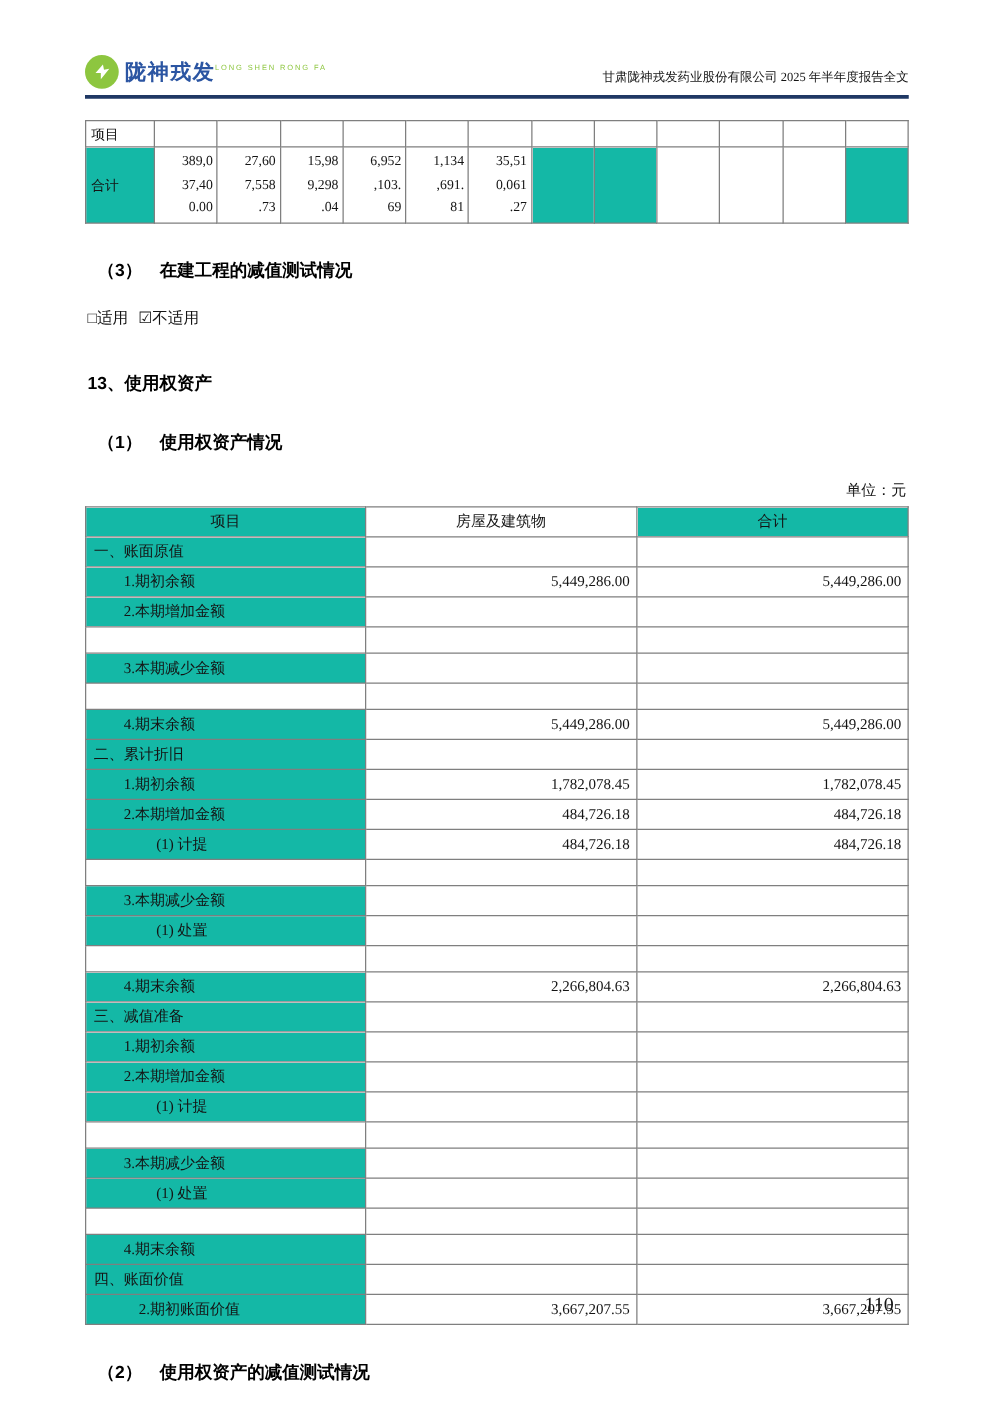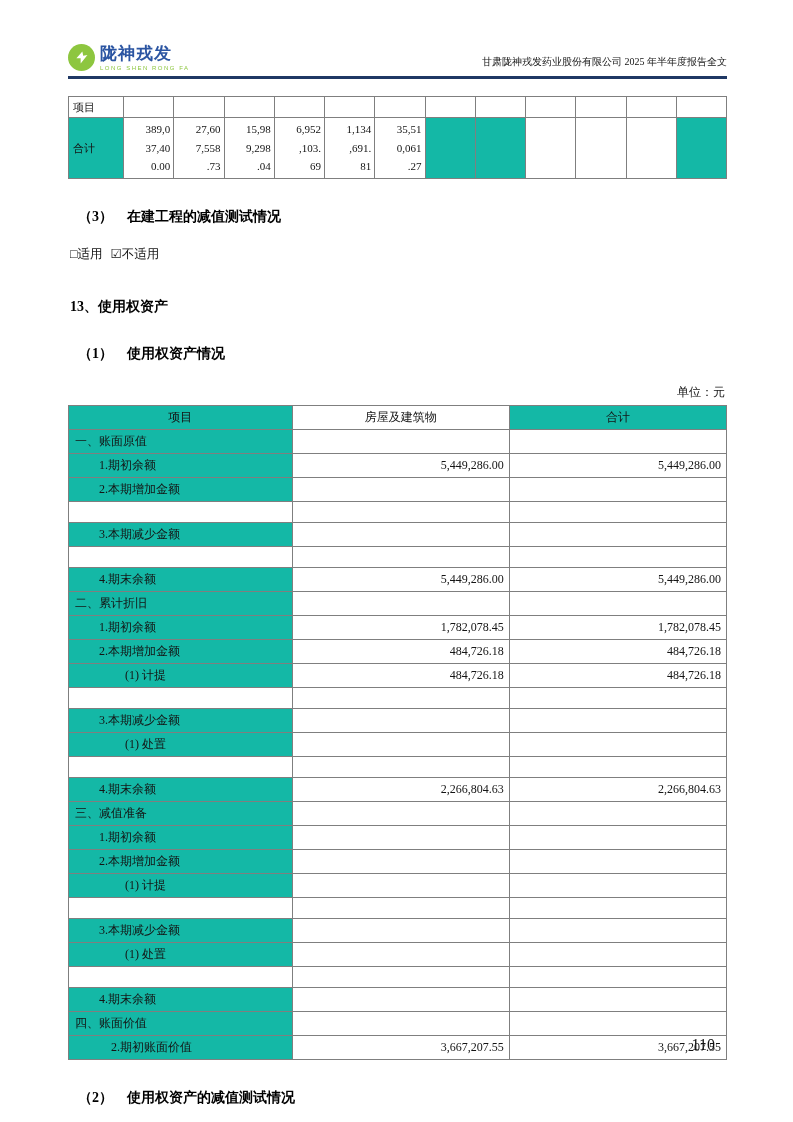--- a/index.html
+++ b/index.html
@@ -8,41 +8,41 @@
     font-family:"Liberation Serif","DejaVu Serif",serif;
     position:relative;overflow:hidden;
   }
   .content{padding:44px 66px 0 68px;}
 
   
   .hdr{display:flex;justify-content:space-between;align-items:flex-end;}
   .logo{display:flex;align-items:center;gap:5px;}
   .logo-circle{width:27px;height:27px;border-radius:50%;display:flex;align-items:center;justify-content:center;}
   .logo-circle svg{display:block;}
-  .logo-txt{display:flex;flex-direction:column;line-height:1;}
+  .logo-txt{display:flex;flex-direction:row;line-height:1;}
   .brand-cn{font-family:"Liberation Sans","DejaVu Sans",sans-serif;font-weight:bold;font-size:17px;letter-spacing:1px;}
   .brand-en{font-family:"Liberation Sans","DejaVu Sans",sans-serif;font-size:6px;letter-spacing:1.5px;margin-top:3px;}
   .doc-title{font-size:10px;padding-bottom:2px;}
   .rule{height:3px;margin-top:5px;}
 
   
   table{border-collapse:collapse;width:100%;table-layout:fixed;}
   .doc-table{border:1.5px solid #4d4d4d;}
   .doc-table td,.doc-table th{border:1px solid #7f7f7f;font-weight:normal;overflow:hidden;}
   .shaded{background:#14b8a6;}
 
   
   .tt{margin-top:17px;font-size:11px;}
   .tt .corner{width:46px;text-align:left;padding:2px 4px;height:16px;}
   .tt td{height:16px;}
   .tt .rowlabel{text-align:left;padding:2px 4px;vertical-align:middle;}
   .tt .num{white-space:pre-line;text-align:right;padding:2px 3px;line-height:1.7;vertical-align:middle;}
 
   
-  .h-bold{font-family:Liberation Serif, serif;font-weight:bold;font-size:14px;color:#000;}
+  .h-bold{font-family:Liberation Sans, sans-serif;font-weight:bold;font-size:14px;color:#000;}
   .h-sub{margin:29px 0 0 10px;}
   .h-num{margin:35px 0 0 2px;}
   .applic{font-size:12.5px;margin:20px 0 0 2px;}
   .applic span{margin-right:8px;}
   .unit-line{font-size:12px;text-align:right;margin:21px 2px 4px 0;}
 
   
   .rua{font-size:12px;}
   .rua th{height:19px;text-align:center;padding:2px 4px;}
   .rua td{height:14px;padding:3px 5px;vertical-align:middle;}

